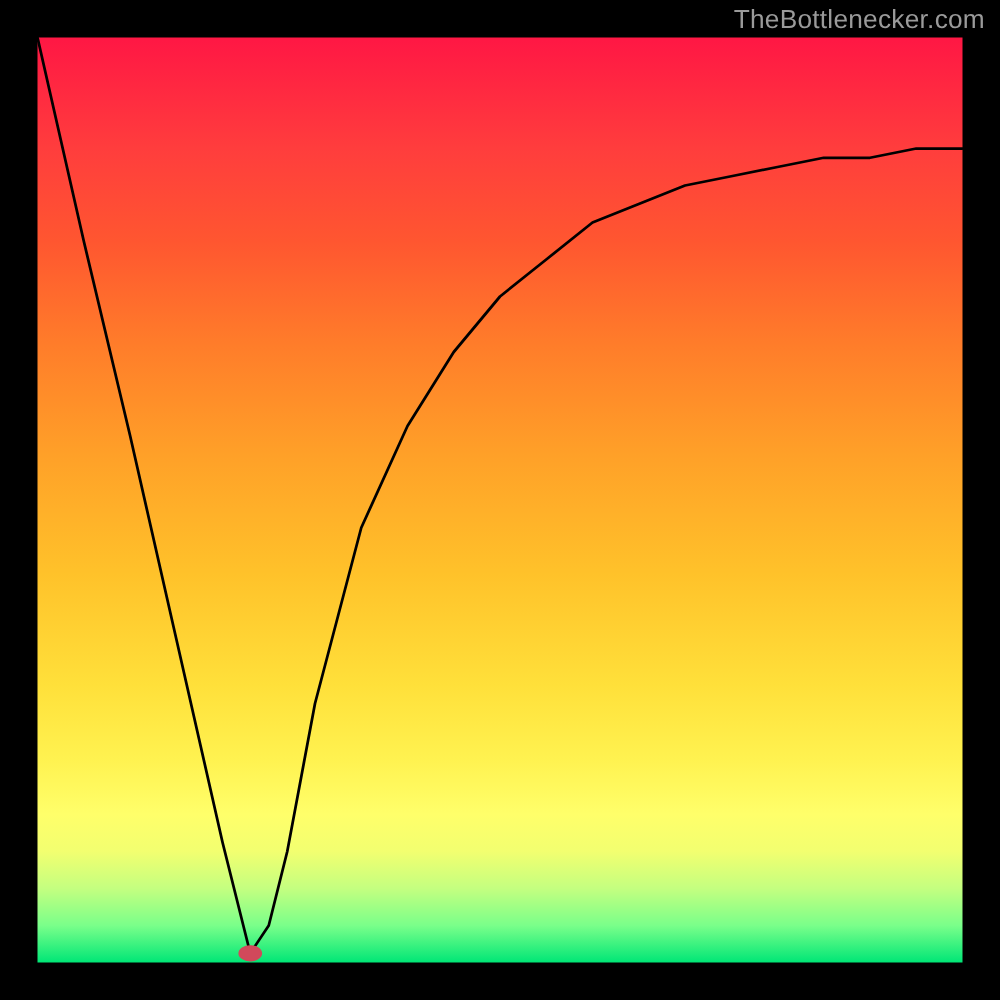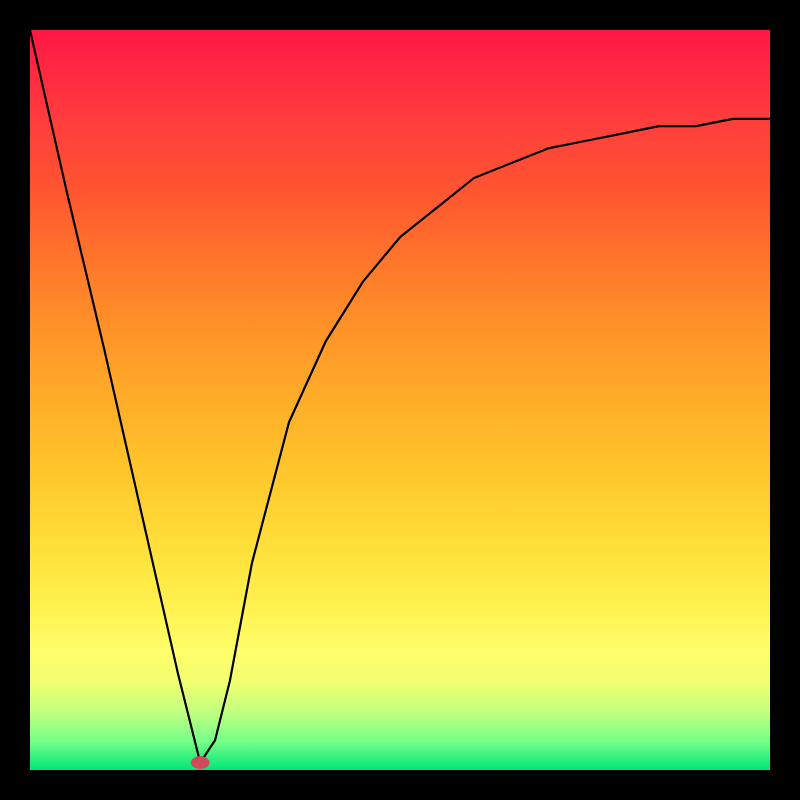--- a/index.html
+++ b/index.html
@@ -76,14 +76,15 @@
 
 <div class="frame">
 
   <div class="plot-area">
     <svg class="curve" viewBox="0 0 740 740" preserveAspectRatio="none">
       <path id="series-path" class="series-line" d="M0.0 0.0 L37.0 162.8 L74.0 318.2 L111.0 481.0 L148.0 643.8 L170.2 732.6 L185.0 710.4 L199.8 651.2 L222.0 532.8 L259.0 392.2 L296.0 310.8 L333.0 251.6 L370.0 207.2 L407.0 177.6 L444.0 148.0 L481.0 133.2 L518.0 118.4 L555.0 111.0 L592.0 103.6 L629.0 96.2 L666.0 96.2 L703.0 88.8 L740.0 88.8"></path>
       <ellipse id="min-marker" class="marker" rx="9" ry="6" cx="170.2" cy="732.6"></ellipse>
     </svg>
   </div>
 
+  <div class="watermark">TheBottlenecker.com</div>
 
 </div>
 
 </body></html>

